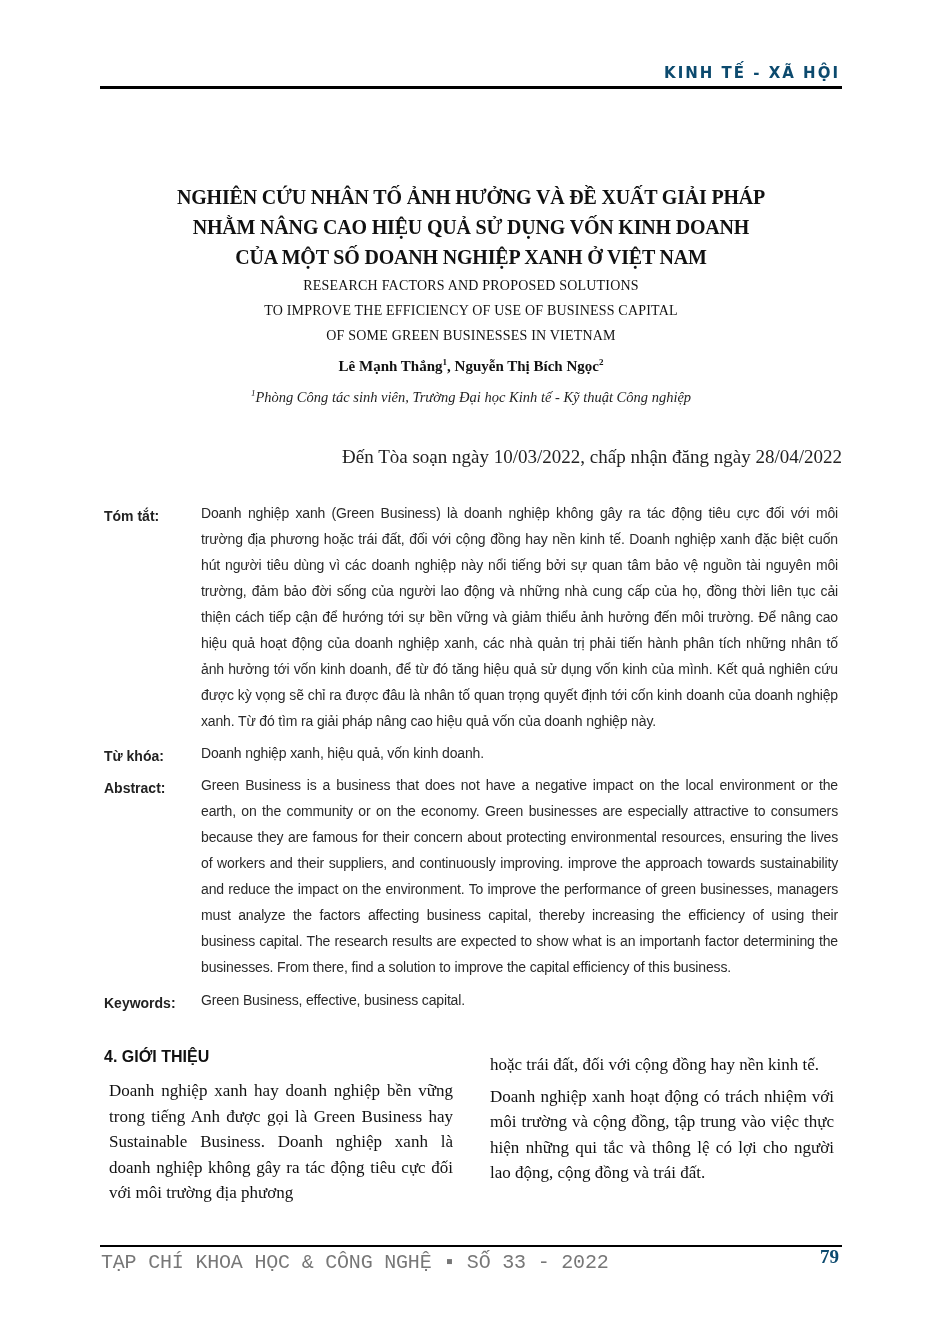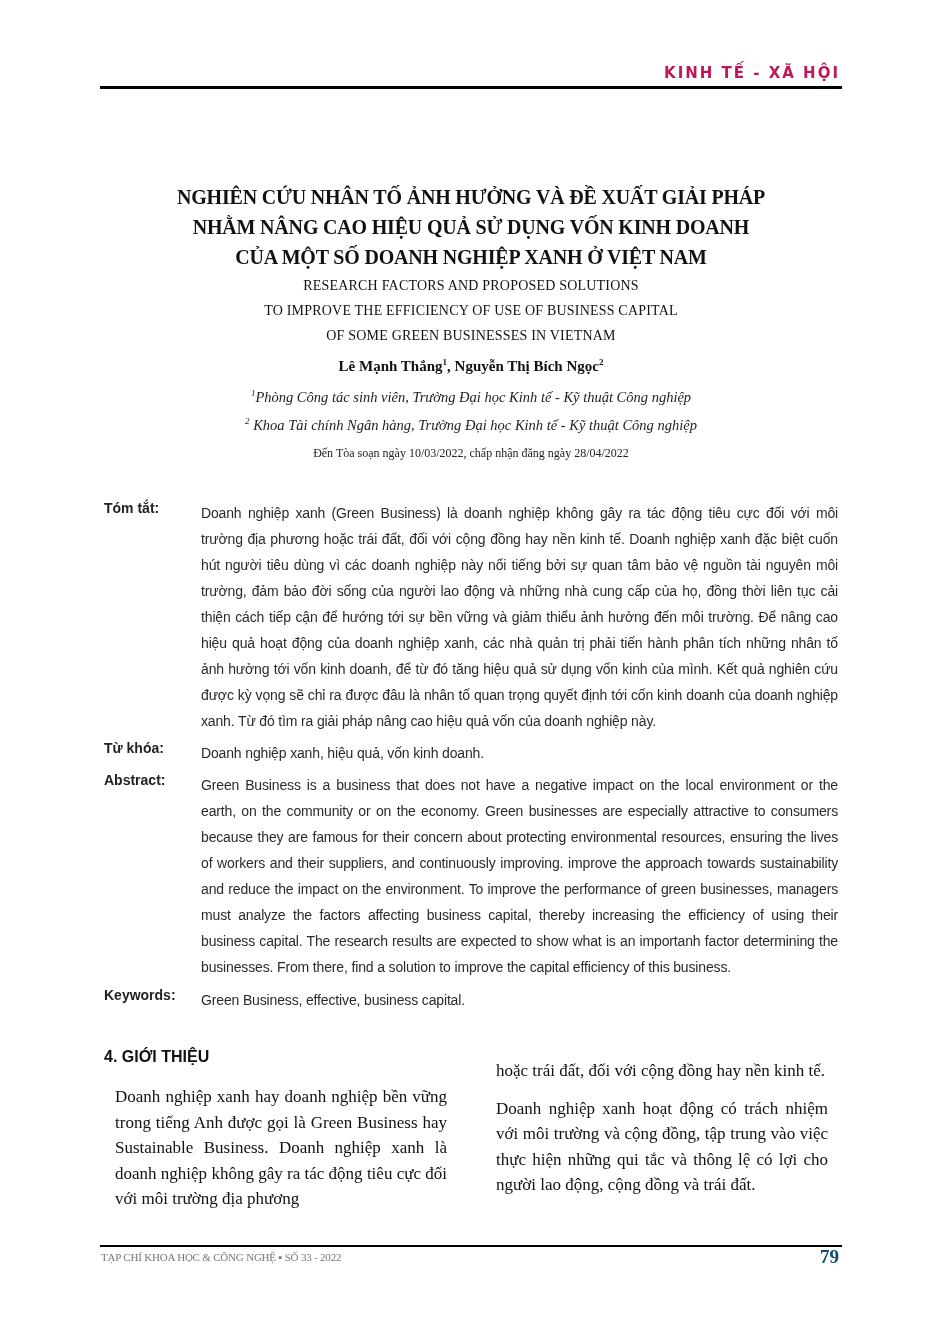--- a/index.html
+++ b/index.html
@@ -2,21 +2,21 @@
 <html><head>
 <meta charset="utf-8">
 <style>
   html, body { margin: 0; padding: 0; background: #ffffff; }
   body { width: 943px; height: 1333px; position: relative; overflow: hidden; color: #111; }
   .page { position: absolute; inset: 0; }
 
   .running-head {
     position: absolute; right: 103px; top: 64px;
     font-family: "DejaVu Sans", sans-serif; font-weight: bold;
-    font-size: 15px; letter-spacing: 2px; color: #be185d;
+    font-size: 15px; letter-spacing: 2px; color: #0c4a6e;
   }
   .head-rule {
     position: absolute; left: 100px; top: 86px; width: 742px; height: 3px; background: #000;
   }
 
   .title-vn {
     position: absolute; left: 100px; width: 742px; top: 182px; text-align: center;
     font-family: "Liberation Serif", serif; font-weight: bold; font-size: 21.5px;
     line-height: 30px; letter-spacing: -0.2px; transform: scaleX(0.93); transform-origin: center top;
   }
@@ -31,27 +31,27 @@
   }
   .authors sup { font-size: 9px; }
   .affil {
     position: absolute; left: 100px; width: 742px; text-align: center;
     font-family: "Liberation Serif", serif; font-style: italic; font-size: 14.5px; color: #222;
   }
   .affil sup { font-size: 9px; }
   .affil-1 { top: 388px; }
   .affil-2 { top: 416px; }
   .received {
-    position: absolute; left: 100px; width: 742px; top: 446px; text-align: center;
-    font-family: "Liberation Serif", serif; font-size: 12px; color: #222;
+    position: absolute; left: 100px; width: 742px; top: 446px; text-align: right;
+    font-family: "Liberation Serif", serif; font-size: 19px; color: #222;
   }
 
   .abs-block { position: absolute; left: 104px; width: 734px; }
   .abs-label {
-    position: absolute; left: 0; top: 0;
+    position: absolute; left: 0; top: 8px;
     font-family: "Liberation Sans", sans-serif; font-weight: bold; font-size: 14px; color: #222;
   }
   .abs-text {
     position: absolute; left: 97px; width: 637px; top: 0;
     font-family: "Liberation Sans", sans-serif; font-size: 14px; line-height: 26px;
     text-align: justify; color: #2a2a2a; letter-spacing: -0.15px;
   }
   .blk-tomtat { top: 500px; }
   .blk-tukhoa { top: 740px; }
   .blk-abstract { top: 772px; }
@@ -59,30 +59,30 @@
 
   .sec-heading {
     position: absolute; left: 104px; top: 1048px;
     font-family: "Liberation Sans", sans-serif; font-weight: bold; font-size: 16px; color: #111;
   }
   .col {
     position: absolute; width: 356px;
     font-family: "Liberation Serif", serif; font-size: 17px; line-height: 25.5px;
     text-align: justify; color: #111;
   }
-  .col p { margin: 12px; }
+  .col p { margin: 6px; }
   .col-left { left: 103px; top: 1072px; }
   .col-right { left: 484px; top: 1046px; }
 
   .foot-rule {
     position: absolute; left: 100px; top: 1245px; width: 742px; height: 2px; background: #000;
   }
   .foot-journal {
     position: absolute; left: 101px; top: 1251px;
-    font-family: Liberation Serif, serif; font-size: 11px; color: #777; letter-spacing: -0.2px;
+    font-family: Liberation Mono, monospace; font-size: 20px; color: #777; letter-spacing: -0.2px;
   }
   .foot-page {
     position: absolute; right: 104px; top: 1246px;
     font-family: "Liberation Serif", serif; font-weight: bold; font-size: 19px; color: #0c4a6e;
   }
 </style>
 </head>
 <body>
 
 <div class="page">
@@ -101,23 +101,20 @@
     <div>TO IMPROVE THE EFFICIENCY OF USE OF BUSINESS CAPITAL</div>
     <div>OF SOME GREEN BUSINESSES IN VIETNAM</div>
   </div>
 
   <div class="authors">
     <span>Lê Mạnh Thắng</span><sup>1</sup><span>, </span><span>Nguyễn Thị Bích Ngọc</span><sup>2</sup>
   </div>
 
   <div class="affil affil-1">
     <sup>1</sup><span>Phòng Công tác sinh viên, Trường Đại học Kinh tế - Kỹ thuật Công nghiệp</span>
-  </div>
-  <div class="affil affil-2">
-    <sup>2</sup><span> Khoa Tài chính Ngân hàng, Trường Đại học Kinh tế - Kỹ thuật Công nghiệp</span>
   </div>
 
   <div class="received">Đến Tòa soạn ngày 10/03/2022, chấp nhận đăng ngày 28/04/2022</div>
 
   <div class="abs-block blk-tomtat">
     <div class="abs-label">Tóm tắt:</div>
     <div class="abs-text">Doanh nghiệp xanh (Green Business) là doanh nghiệp không gây ra tác động tiêu cực đối với môi trường địa phương hoặc trái đất, đối với cộng đồng hay nền kinh tế. Doanh nghiệp xanh đặc biệt cuốn hút người tiêu dùng vì các doanh nghiệp này nổi tiếng bởi sự quan tâm bảo vệ nguồn tài nguyên môi trường, đảm bảo đời sống của người lao động và những nhà cung cấp của họ, đồng thời liên tục cải thiện cách tiếp cận để hướng tới sự bền vững và giảm thiểu ảnh hưởng đến môi trường. Để nâng cao hiệu quả hoạt động của doanh nghiệp xanh, các nhà quản trị phải tiến hành phân tích những nhân tố ảnh hưởng tới vốn kinh doanh, để từ đó tăng hiệu quả sử dụng vốn kinh của mình. Kết quả nghiên cứu được kỳ vọng sẽ chỉ ra được đâu là nhân tố quan trọng quyết định tới cốn kinh doanh của doanh nghiệp xanh. Từ đó tìm ra giải pháp nâng cao hiệu quả vốn của doanh nghiệp này.</div>
   </div>
 
   <div class="abs-block blk-tukhoa">

